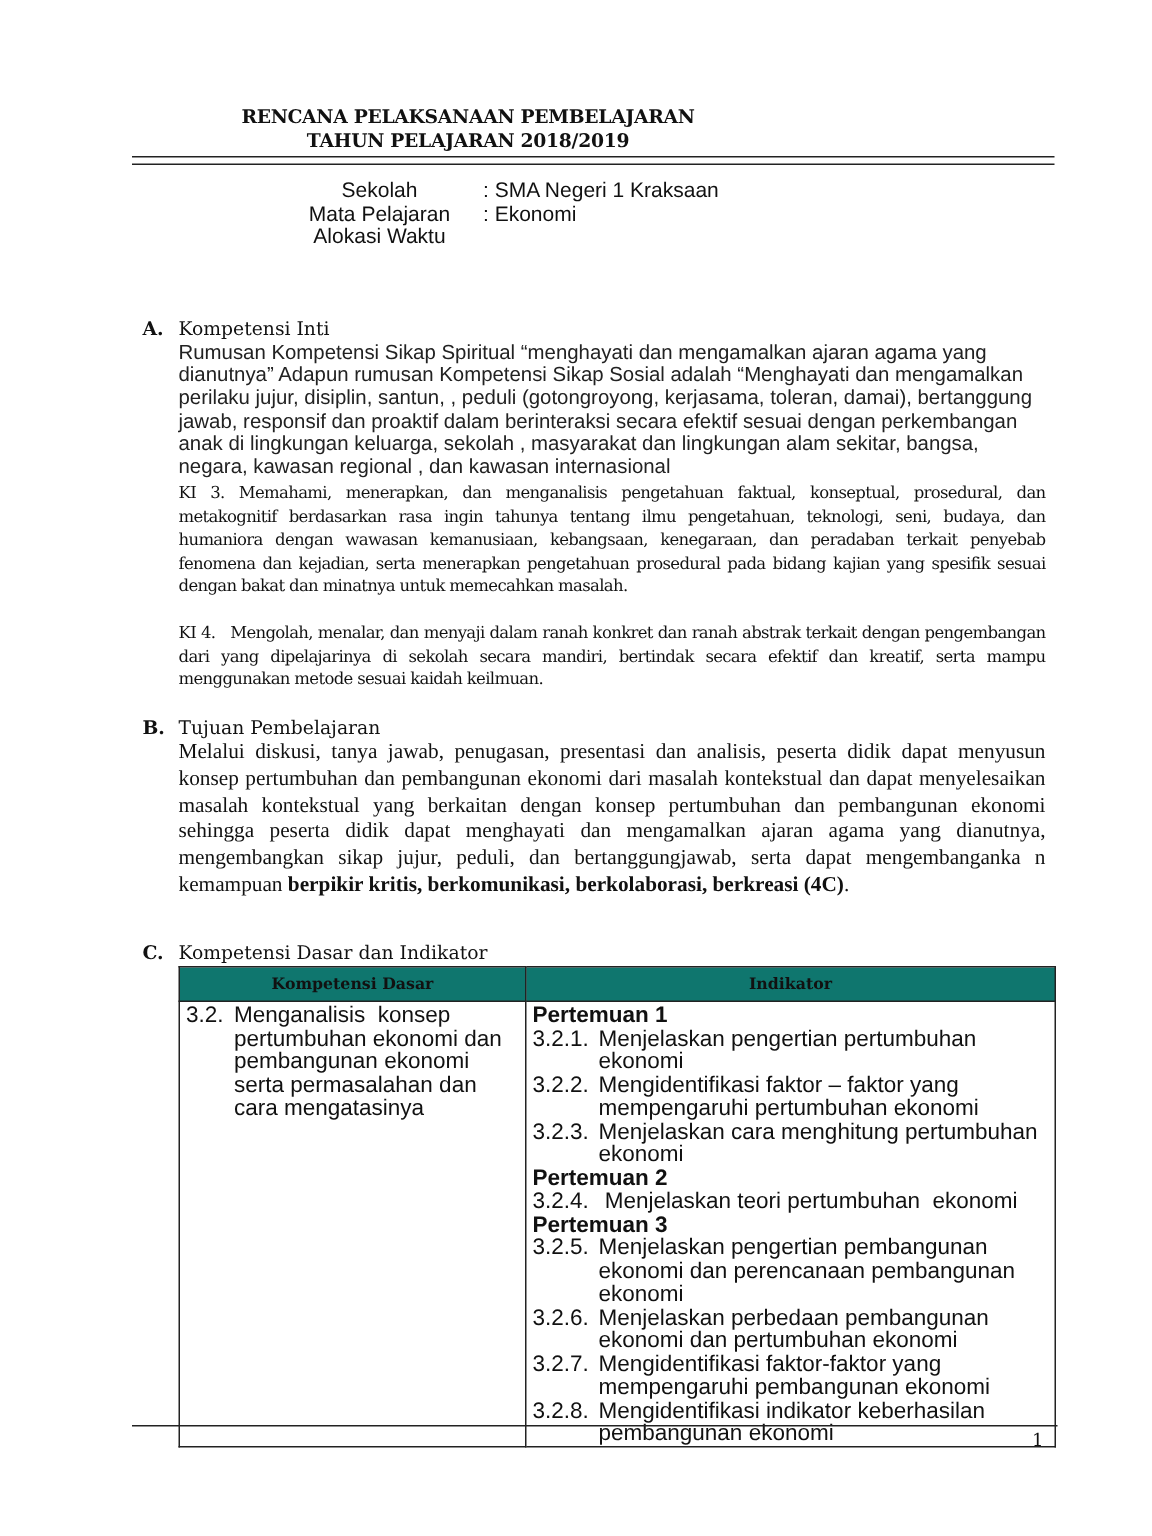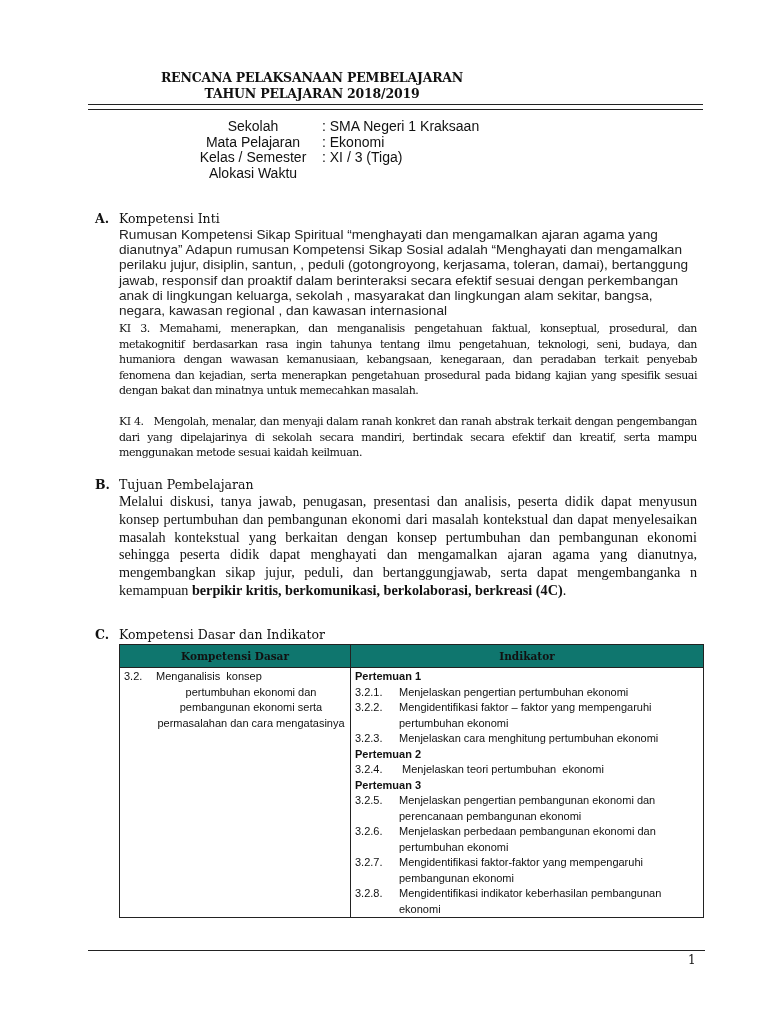--- a/index.html
+++ b/index.html
@@ -17,24 +17,24 @@
   .sec-letter { position: absolute; left: 95px; font-family: "DejaVu Serif", serif; font-weight: bold; font-size: 12.5px; }
   .sec-title { position: absolute; left: 119px; font-family: "DejaVu Serif", serif; font-weight: normal; font-size: 12.5px; }
 
   .para-sans { position: absolute; left: 119px; width: 580px; font-family: "Liberation Sans", sans-serif; font-size: 13.6px; line-height: 15.2px; color: #222; }
   .ki { position: absolute; left: 119px; width: 578px; font-family: "DejaVu Serif", serif; font-size: 11px; line-height: 15.5px; text-align: justify; letter-spacing: -0.45px; color: #111; }
   .para-times { position: absolute; left: 119px; width: 578px; font-family: "Liberation Serif", serif; font-size: 14.2px; line-height: 17.8px; text-align: justify; color: #111; }
   .para-times b { font-weight: bold; }
 
   table.kd { position: absolute; left: 119px; top: 644px; width: 585px; border-collapse: collapse; }
   table.kd th { background: #0f766e; font-family: "DejaVu Serif", serif; font-weight: bold; font-size: 10.5px; height: 22px; border: 1px solid #222; padding: 0; }
-  table.kd td { border: 1px solid #222; vertical-align: top; font-family: "Liberation Sans", sans-serif; font-size: 11px; line-height: 15.5px; padding: 1px 4px 0 4px; }
+  table.kd td { border: 1px solid #222; vertical-align: top; font-family: "Liberation Sans", sans-serif; font-size: 15px; line-height: 15.5px; padding: 1px 4px 0 4px; }
   table.kd td.c1 { width: 222px; }
   .kd-num { display: inline-block; width: 32px; }
-  .kd-indent { padding-left: 32px; text-align: center; }
+  .kd-indent { padding-left: 32px; }
   .ind-row { display: flex; }
   .ind-code { width: 44px; flex: none; }
   .pert { font-weight: bold; }
 
   .foot-line { position: absolute; left: 88px; width: 617px; top: 950px; border-top: 1px solid #222; }
   .page-num { position: absolute; left: 688px; top: 953px; font-family: "DejaVu Serif", serif; font-size: 12px; }
 </style>
 </head>
 <body>
 
@@ -43,24 +43,20 @@
 <div class="dbl"></div>
 
 <div class="meta">
   <div class="row">
       <span class="k">Sekolah</span>
       <span>: SMA Negeri 1 Kraksaan</span>
     </div>
   <div class="row">
       <span class="k">Mata Pelajaran</span>
       <span>: Ekonomi</span>
-    </div>
-  <div class="row">
-      <span class="k">Kelas / Semester</span>
-      <span>: XI / 3 (Tiga)</span>
     </div>
   <div class="row">
       <span class="k">Alokasi Waktu</span>
     </div>
 </div>
 
 <div class="sec-letter" style="top:211px">A.</div>
 <div class="sec-title" style="top:211px">Kompetensi Inti</div>
 <div class="para-sans" style="top:227px">Rumusan Kompetensi Sikap Spiritual  “menghayati dan mengamalkan ajaran agama yang dianutnya”  Adapun rumusan Kompetensi Sikap Sosial adalah “Menghayati dan mengamalkan perilaku jujur, disiplin, santun, , peduli (gotongroyong, kerjasama, toleran, damai), bertanggung jawab, responsif dan proaktif dalam berinteraksi secara efektif sesuai dengan perkembangan anak di lingkungan keluarga, sekolah , masyarakat dan lingkungan alam sekitar, bangsa, negara, kawasan regional , dan kawasan internasional</div>
 <div class="ki" style="top:321px">KI 3. Memahami, menerapkan, dan menganalisis pengetahuan faktual, konseptual, prosedural, dan metakognitif berdasarkan rasa ingin tahunya tentang ilmu pengetahuan, teknologi, seni, budaya, dan humaniora dengan wawasan kemanusiaan, kebangsaan, kenegaraan, dan peradaban terkait penyebab fenomena dan kejadian, serta menerapkan pengetahuan prosedural pada bidang kajian yang spesifik sesuai dengan bakat dan minatnya untuk memecahkan masalah.</div>

